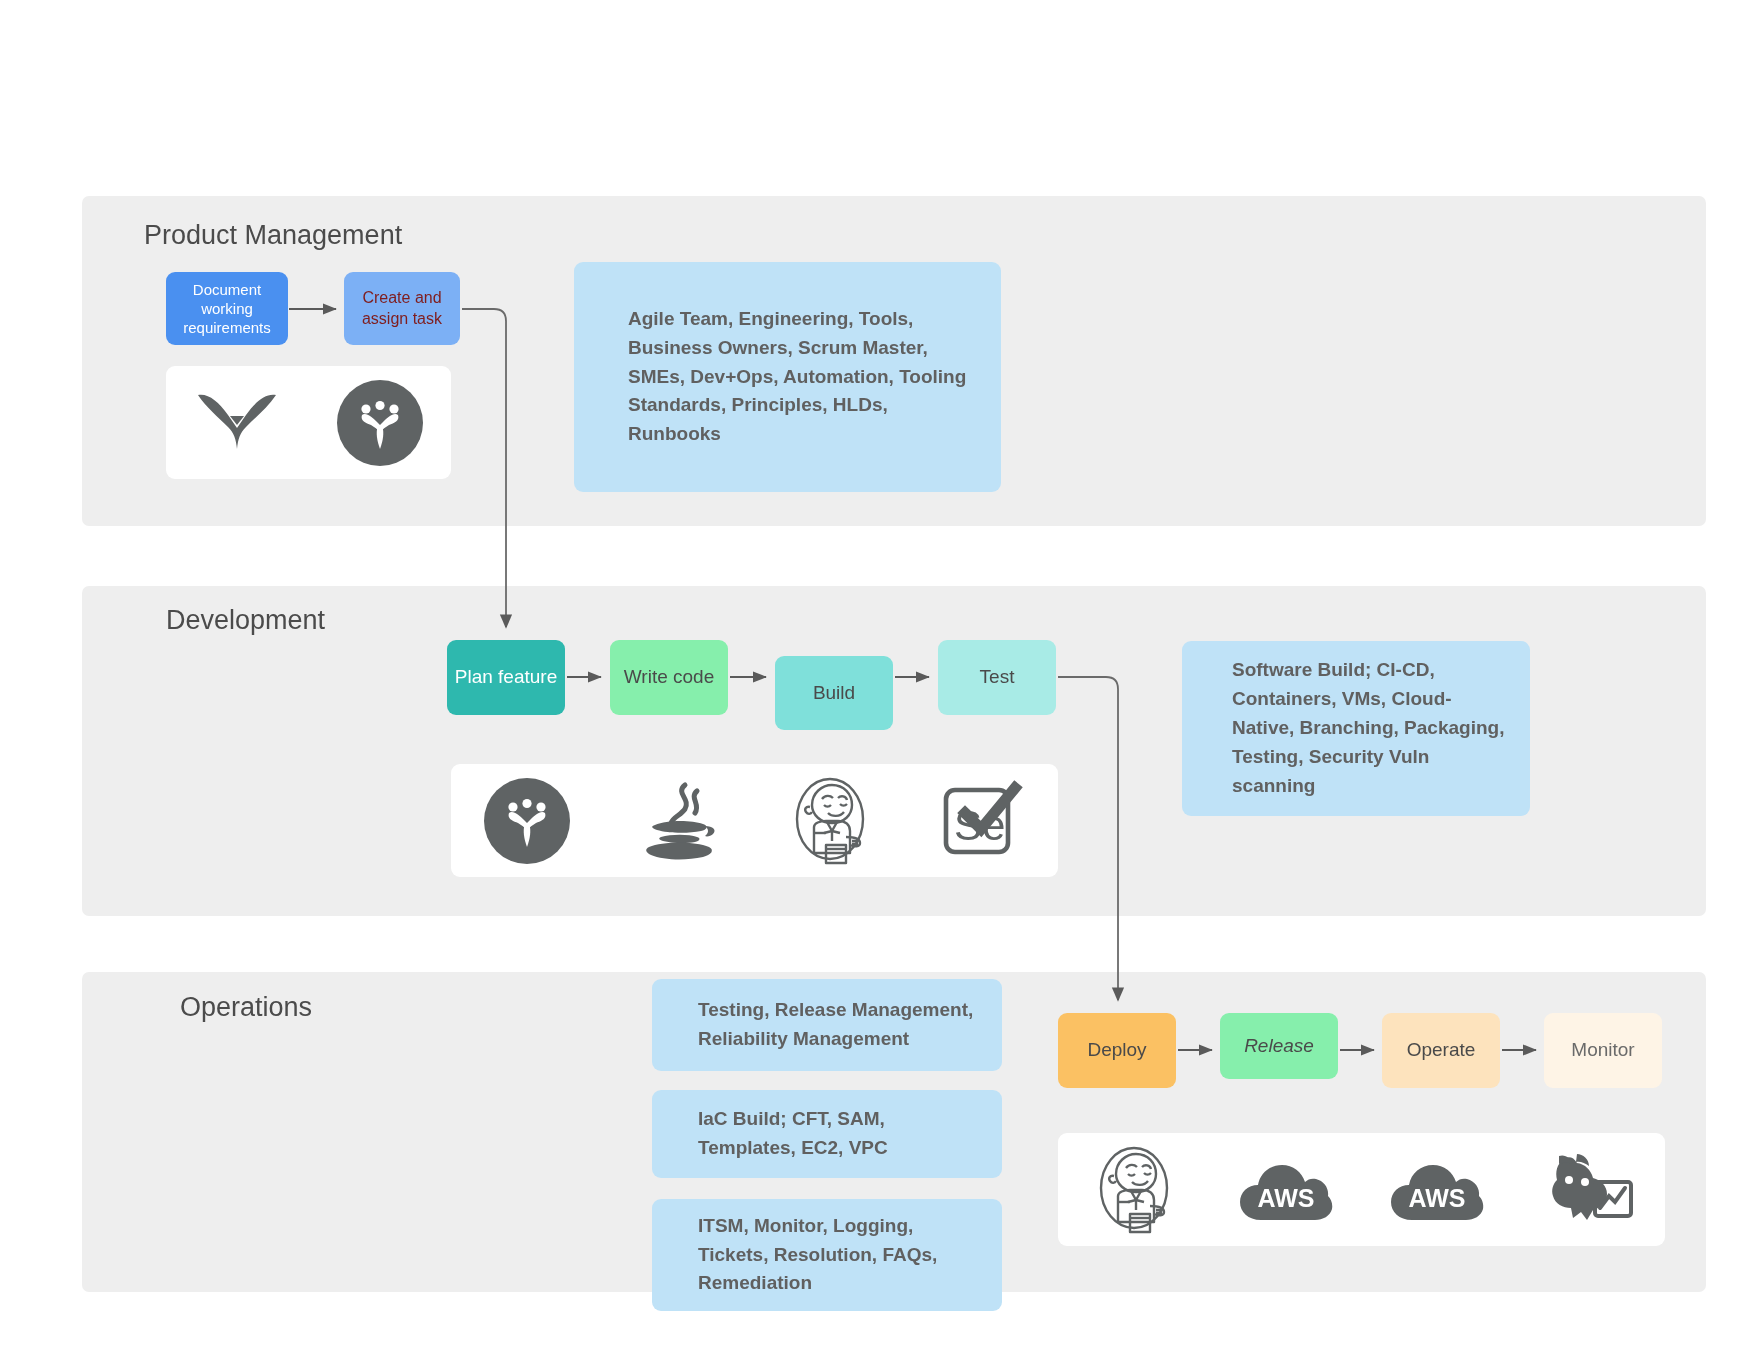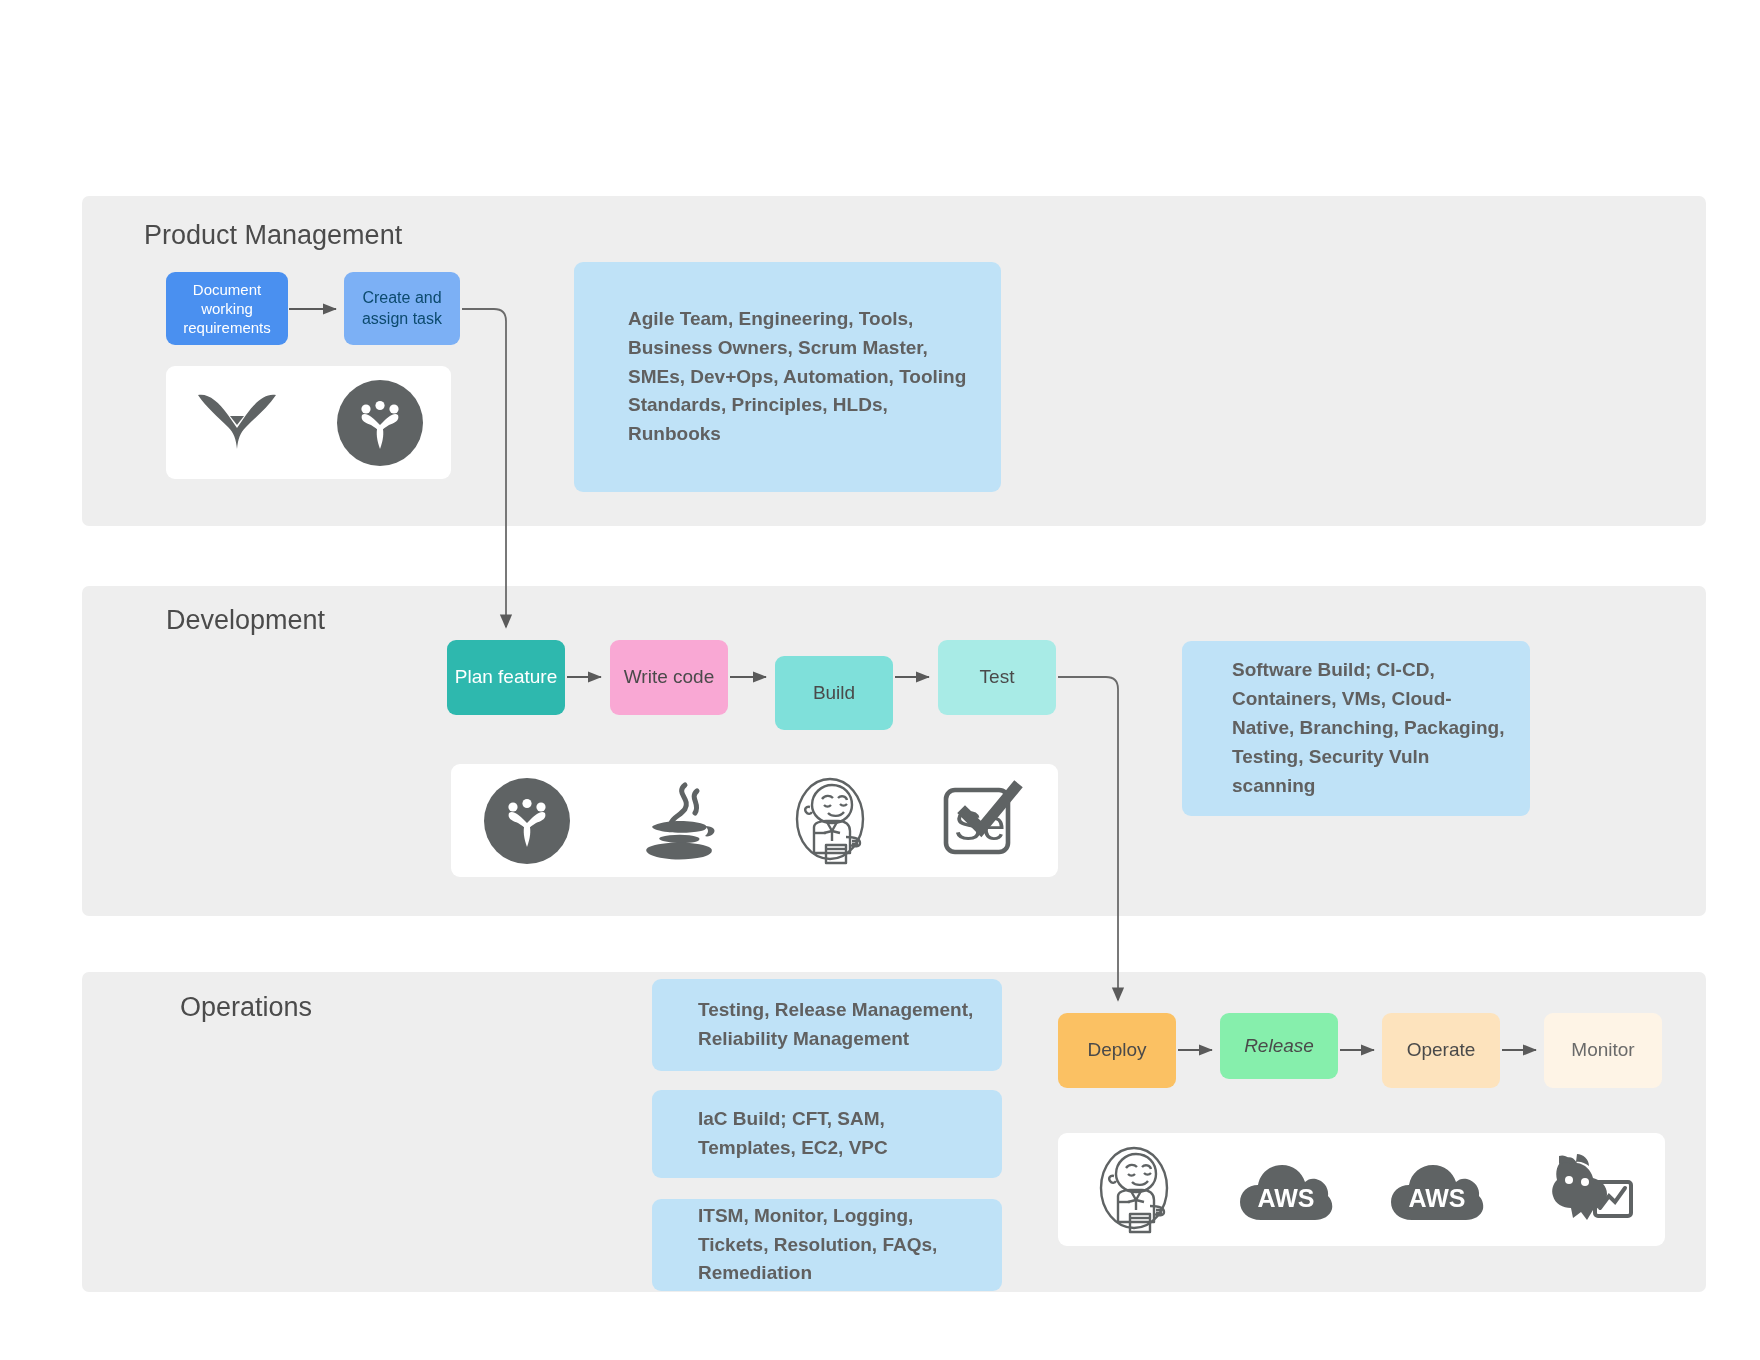--- a/index.html
+++ b/index.html
@@ -63,31 +63,31 @@
   }
   .pbox span { display: block; width: 100%; }
 
   
   #box-doc-req {
     left: 166px; top: 272px; width: 122px; height: 73px;
     background: #4a90f0; color: #ffffff; font-size: 15px;
   }
   #box-create-task {
     left: 344px; top: 272px; width: 116px; height: 73px;
-    background: #7cb0f5; color: #0c4a6e; font-size: 16px;
+    background: #7cb0f5; color: #7f1d1d; font-size: 16px;
   }
 
   
   #box-plan {
     left: 447px; top: 640px; width: 118px; height: 75px;
     background: #2eb8ae; color: #ffffff; font-size: 19px;
   }
   #box-write {
     left: 610px; top: 640px; width: 118px; height: 75px;
-    background: #f9a8d4; color: #4a4a4a; font-size: 19px;
+    background: #86efac; color: #4a4a4a; font-size: 19px;
   }
   #box-build {
     left: 775px; top: 656px; width: 118px; height: 74px;
     background: #7fe0da; color: #4a4a4a; font-size: 19px;
   }
   #box-test {
     left: 938px; top: 640px; width: 118px; height: 75px;
     background: #a8ebe6; color: #4a4a4a; font-size: 19px;
   }
 
@@ -123,21 +123,21 @@
     align-items: center;
     white-space: pre-line;
   }
   #note-pm  { left: 574px;  top: 262px;  width: 427px; height: 230px; }
   #note-dev { left: 1182px; top: 641px;  width: 348px; height: 175px;
               padding-left: 50px; }
   #note-ops-1 { left: 652px; top: 979px;  width: 350px; height: 92px;
                 padding: 10px 16px 10px 46px; }
   #note-ops-2 { left: 652px; top: 1090px; width: 350px; height: 88px;
                 padding: 10px 16px 10px 46px; }
-  #note-ops-3 { left: 652px; top: 1199px; width: 350px; height: 92px;
+  #note-ops-3 { left: 652px; top: 1199px; width: 350px; height: 112px;
                 padding: 10px 16px 10px 46px; }
 
   
   .icon-card {
     position: absolute;
     background: #ffffff;
     border-radius: 9px;
     display: flex;
     align-items: center;
   }

